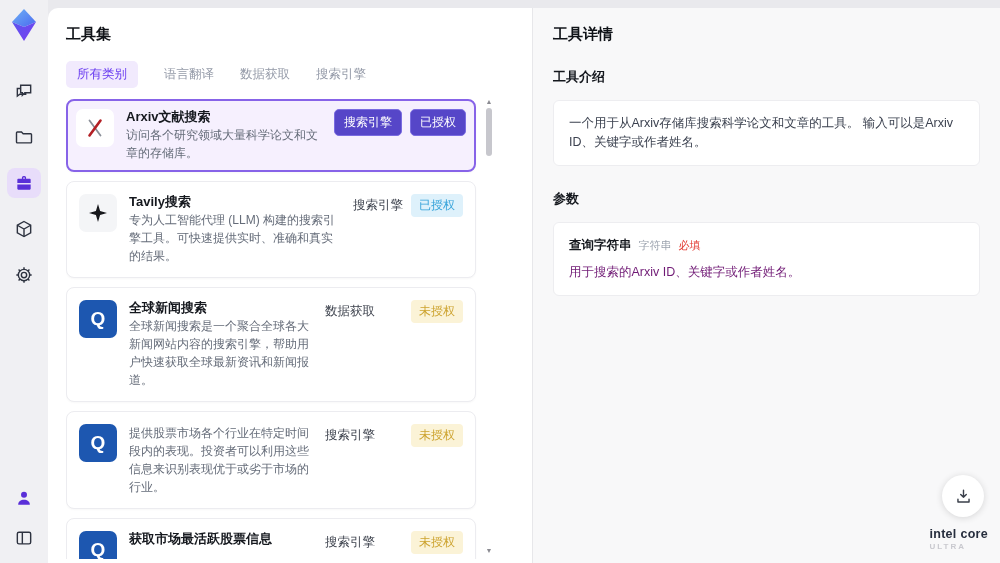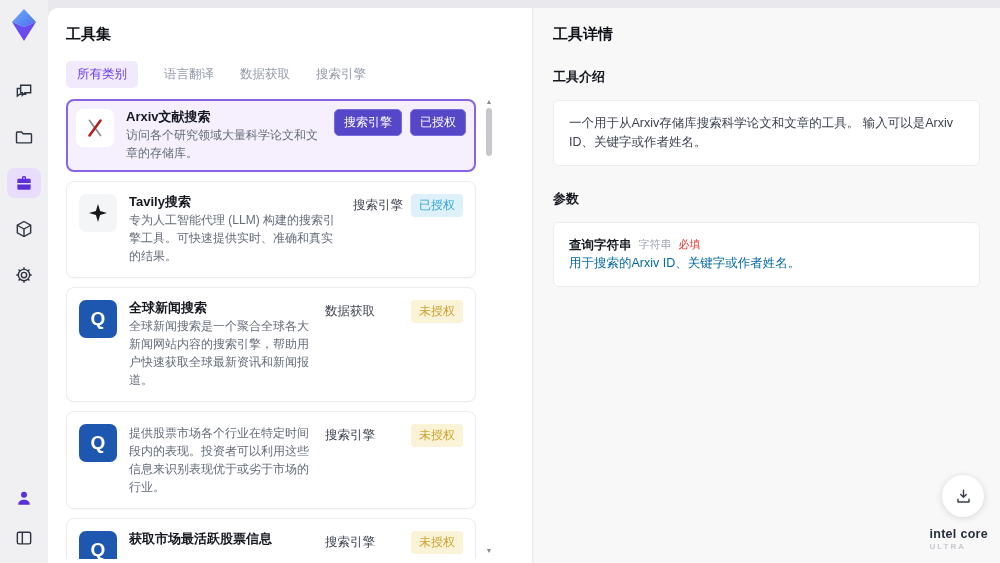--- a/index.html
+++ b/index.html
@@ -82,25 +82,25 @@
   .vscroll .thumb { position:absolute; top:10px; left:1px; width:6px; height:48px; background:#c7c7cd; border-radius:3px; }
 
   
   .detail-panel { flex:1; background:#f8f8f9; border-left:1px solid #e7e7ea; padding:17px 20px; }
   .detail-title { font-size:15px; font-weight:bold; color:#101318; }
   .section-h { font-size:13px; font-weight:bold; color:#14171d; margin-top:24px; }
   .info-box {
     background:#fff; border:1px solid #ededf0; border-radius:6px;
     padding:13px 15px; margin-top:14px; font-size:12.5px; color:#3c4250; line-height:1.5;
   }
-  .param-head { display:flex; align-items:flex-start; gap:7px; }
+  .param-head { display:flex; align-items:center; gap:7px; }
   .param-name { font-size:12.5px; font-weight:bold; color:#16191f; }
   .param-type { font-size:11px; color:#9aa1ad; }
   .param-required { font-size:11px; color:#e23b32; }
-  .param-desc { margin-top:0; font-size:12.5px; color:#0369a1; }
+  .param-desc { margin-top:9px; font-size:12.5px; color:#701a75; }
 
   
   .fab {
     position:absolute; right:16px; bottom:46px; width:42px; height:42px;
     border-radius:50%; background:#fff; box-shadow:0 1px 7px rgba(0,0,0,.14);
     display:flex; align-items:center; justify-content:center; cursor:pointer; z-index:5;
   }
   .fab svg { width:19px; height:19px; }
   .brand { position:absolute; right:12px; bottom:12px; text-align:left; z-index:5;font-weight:bold; }
   .brand-main { font-size:12.5px; color:#272e3e; letter-spacing:.3px; }

